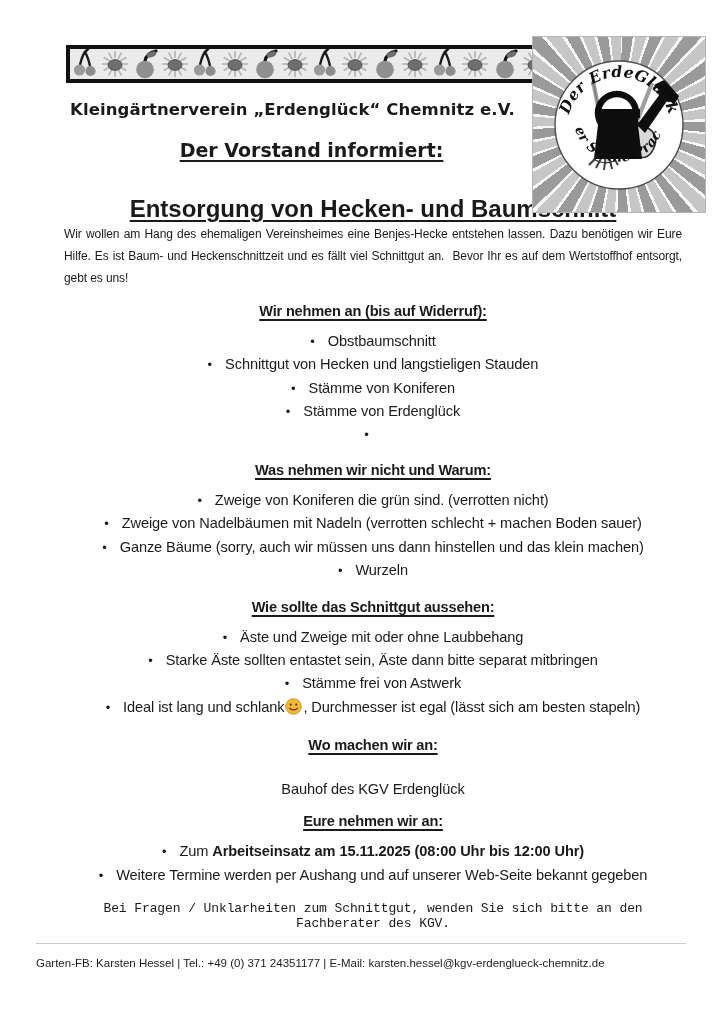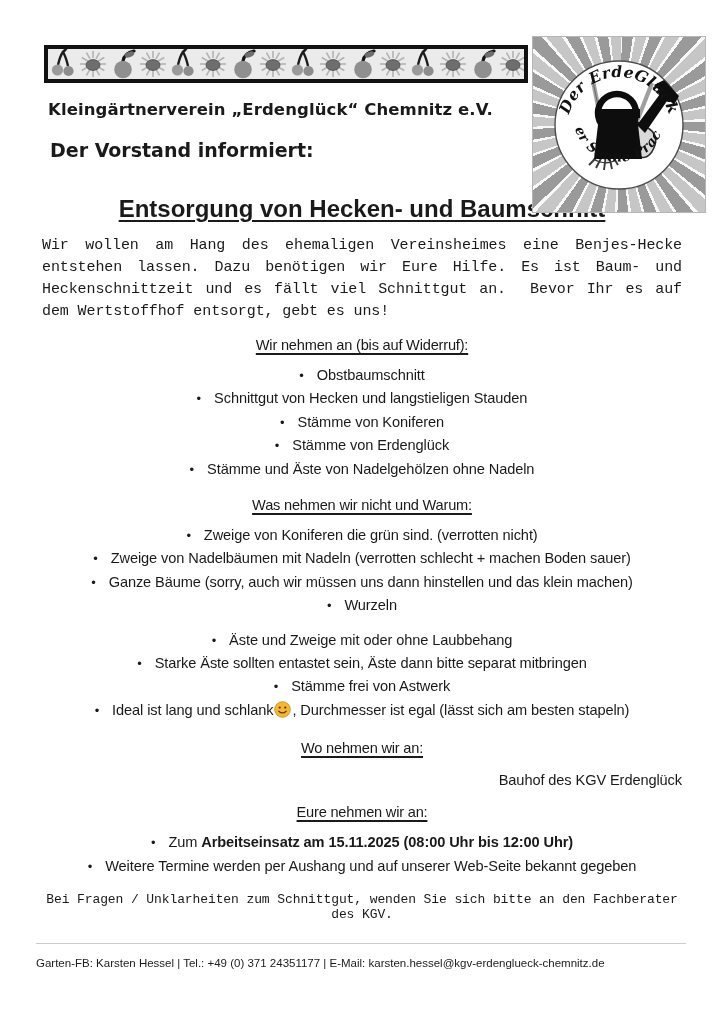--- a/index.html
+++ b/index.html
@@ -1,72 +1,72 @@
 <!DOCTYPE html>
 <html><head>
 <meta charset="utf-8">
 <style>
   * { margin:0; padding:0; box-sizing:border-box; }
   html,body { background:#ffffff; }
   body {
     width:724px; height:1024px; overflow:hidden; position:relative;
     font-family:"Liberation Sans", sans-serif; color:#1a1a1a;
   }
-  .page { position:relative; width:724px; height:1024px; padding:45px 42px 0 42px; }
+  .page { position:relative; width:724px; height:1024px; padding:45px 42px 0 64px; }
 
   
   .header-left { width:487px; }
   .banner-frame {
     width:484px; height:38px; border:4px solid #111; background:#ebebeb;
     margin-left:2px; overflow:hidden;
   }
   .club-name {
     font-family:"DejaVu Sans", sans-serif; font-weight:bold;
     font-size:16.5px; letter-spacing:0.1px; margin:17px 0 0 6px; white-space:nowrap;
   }
   .website { font-size:12.5px; text-align:center; width:487px; margin-top:18px; color:#222; }
   .vorstand {
     font-family:"DejaVu Sans", sans-serif; font-weight:bold; font-size:19px;
-    margin:20px 0 0 8px; text-decoration-thickness:2px;
-    text-underline-offset:3px; white-space:nowrap;
+    margin:20px 0 0 8px; text-decoration:underline; text-decoration-thickness:2px;
+    text-underline-offset:3px; white-space:nowrap;text-align:center;
   }
 
   
   .logo {
     position:absolute; top:37px; right:19px; width:172px; height:175px;
     background:
       repeating-conic-gradient(from 2deg at 50% 50%,
         #9a9a9a 0deg 7deg, #f8f8f8 7deg 8.6deg,
         #c6c6c6 8.6deg 15.4deg, #f8f8f8 15.4deg 17.2deg);
     outline:1px solid #b5b5b5;
   }
   .logo svg { position:absolute; inset:0; }
 
   
   .title {
     text-align:center; font-weight:bold; font-size:24px; margin-top:34px;
     text-decoration:underline; text-decoration-thickness:2px; text-underline-offset:3px;
   }
   .intro {
-    margin-top:12px; font-size:15px; line-height:22px; text-align:justify;
-    white-space:pre-wrap; letter-spacing:-0.1px;font-family:Liberation Mono, monospace;
+    font-size:12px; line-height:22px; text-align:justify;
+    white-space:pre-wrap; letter-spacing:-0.1px;
   }
   .sec-h {
-    text-align:center; font-weight:normal; font-size:14.6px; letter-spacing:-0.2px;
+    text-align:center; font-weight:bold; font-size:14.6px; letter-spacing:-0.2px;
     text-decoration:underline; text-decoration-thickness:1.5px; text-underline-offset:2.5px;
   }
   .mt14 { margin-top:14px; } .mt16 { margin-top:16px; }
   .list { margin-top:11px; }
   .b {
     display:flex; justify-content:center; align-items:baseline;
     font-size:14.6px; line-height:22.4px; letter-spacing:-0.1px;
   }
   .b .dot { margin-right:13px; font-size:13px; }
   .b b { font-weight:bold; }
-  .center-line { text-align:right; font-size:14.6px; margin-top:16px; letter-spacing:-0.1px; }
+  .center-line { text-align:center; font-size:14.6px; margin-top:28px; letter-spacing:-0.1px; }
   .smiley { display:inline-block; vertical-align:-3px; margin:0 1px; }
   .note { text-align:center; font-size:13px; margin-top:14px; letter-spacing:-0.1px;font-family:Liberation Mono, monospace; }
 
   
   .footer { position:absolute; left:36px; right:38px; top:943px; }
   .footer-rule { border-top:1px solid #cccccc; }
   .footer-text { font-size:11.5px; margin-top:13px; color:#1c1c1c; white-space:nowrap; }
 </style>
 </head>
 <body>
@@ -191,21 +191,20 @@
     <div class="b">
         <span class="dot">•</span>
         <span>Stämme von Koniferen</span>
       </div>
     <div class="b">
         <span class="dot">•</span>
         <span>Stämme von Erdenglück</span>
       </div>
     <div class="b">
         <span class="dot">•</span>
-        <span>Stämme und Äste von Nadelgehölzen ohne Nadeln</span>
       </div>
   </div>
 
   <div class="sec-h mt16">Was nehmen wir nicht und Warum:</div>
   <div class="list">
     <div class="b">
         <span class="dot">•</span>
         <span>Zweige von Koniferen die grün sind. (verrotten nicht)</span>
       </div>
     <div class="b">
@@ -215,20 +214,21 @@
     <div class="b">
         <span class="dot">•</span>
         <span>Ganze Bäume (sorry, auch wir müssen uns dann hinstellen und das klein machen)</span>
       </div>
     <div class="b">
         <span class="dot">•</span>
         <span>Wurzeln</span>
       </div>
   </div>
 
+  <div class="sec-h mt16">Wie sollte das Schnittgut aussehen:</div>
   <div class="list">
     <div class="b">
         <span class="dot">•</span>
         <span>Äste und Zweige mit oder ohne Laubbehang</span>
       </div>
     <div class="b">
         <span class="dot">•</span>
         <span>Starke Äste sollten entastet sein, Äste dann bitte separat mitbringen</span>
       </div>
     <div class="b">
@@ -239,21 +239,21 @@
       <span class="dot">•</span>
       <span><span>Ideal ist lang und schlank</span><span class="smiley"><svg width="17" height="17" viewBox="0 0 17 17">
               <circle cx="8.5" cy="8.5" r="7.8" fill="#f5b836" stroke="#c28a18" stroke-width="0.8"></circle>
               <circle cx="5.7" cy="6.6" r="1.15" fill="#5b3a10"></circle>
               <circle cx="11.3" cy="6.6" r="1.15" fill="#5b3a10"></circle>
               <path d="M4.8,10.2 Q8.5,13.6 12.2,10.2" fill="none" stroke="#5b3a10" stroke-width="1.2" stroke-linecap="round"></path>
             </svg></span><span>, Durchmesser ist egal (lässt sich am besten stapeln)</span></span>
     </div>
   </div>
 
-  <div class="sec-h mt16">Wo nehmen wir an:</div>
+  <div class="sec-h mt16">Wo machen wir an:</div>
   <div class="center-line">Bauhof des KGV Erdenglück</div>
 
   <div class="sec-h mt16">Eure nehmen wir an:</div>
   <div class="list">
     <div class="b">
       <span class="dot">•</span>
       <span><span>Zum </span><b>Arbeitseinsatz am 15.11.2025 (08:00 Uhr bis 12:00 Uhr)</b></span>
     </div>
     <div class="b">
         <span class="dot">•</span>

